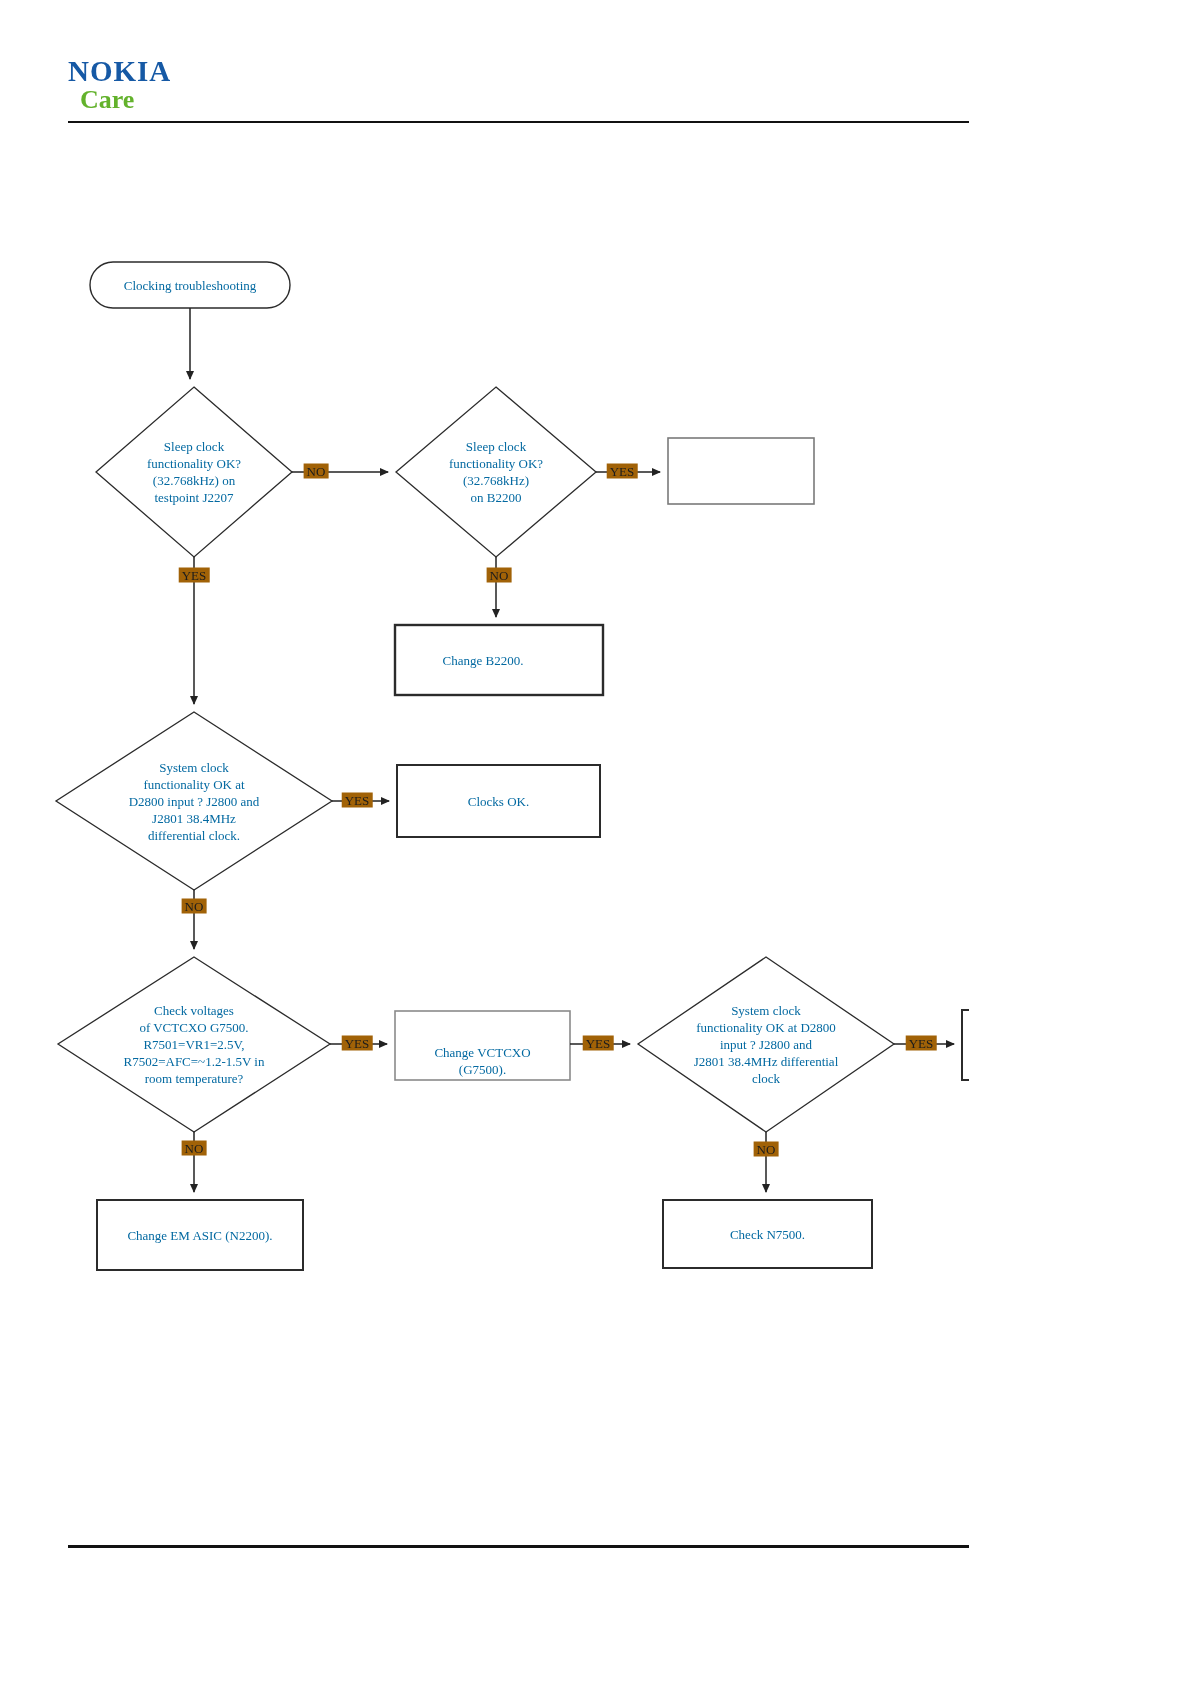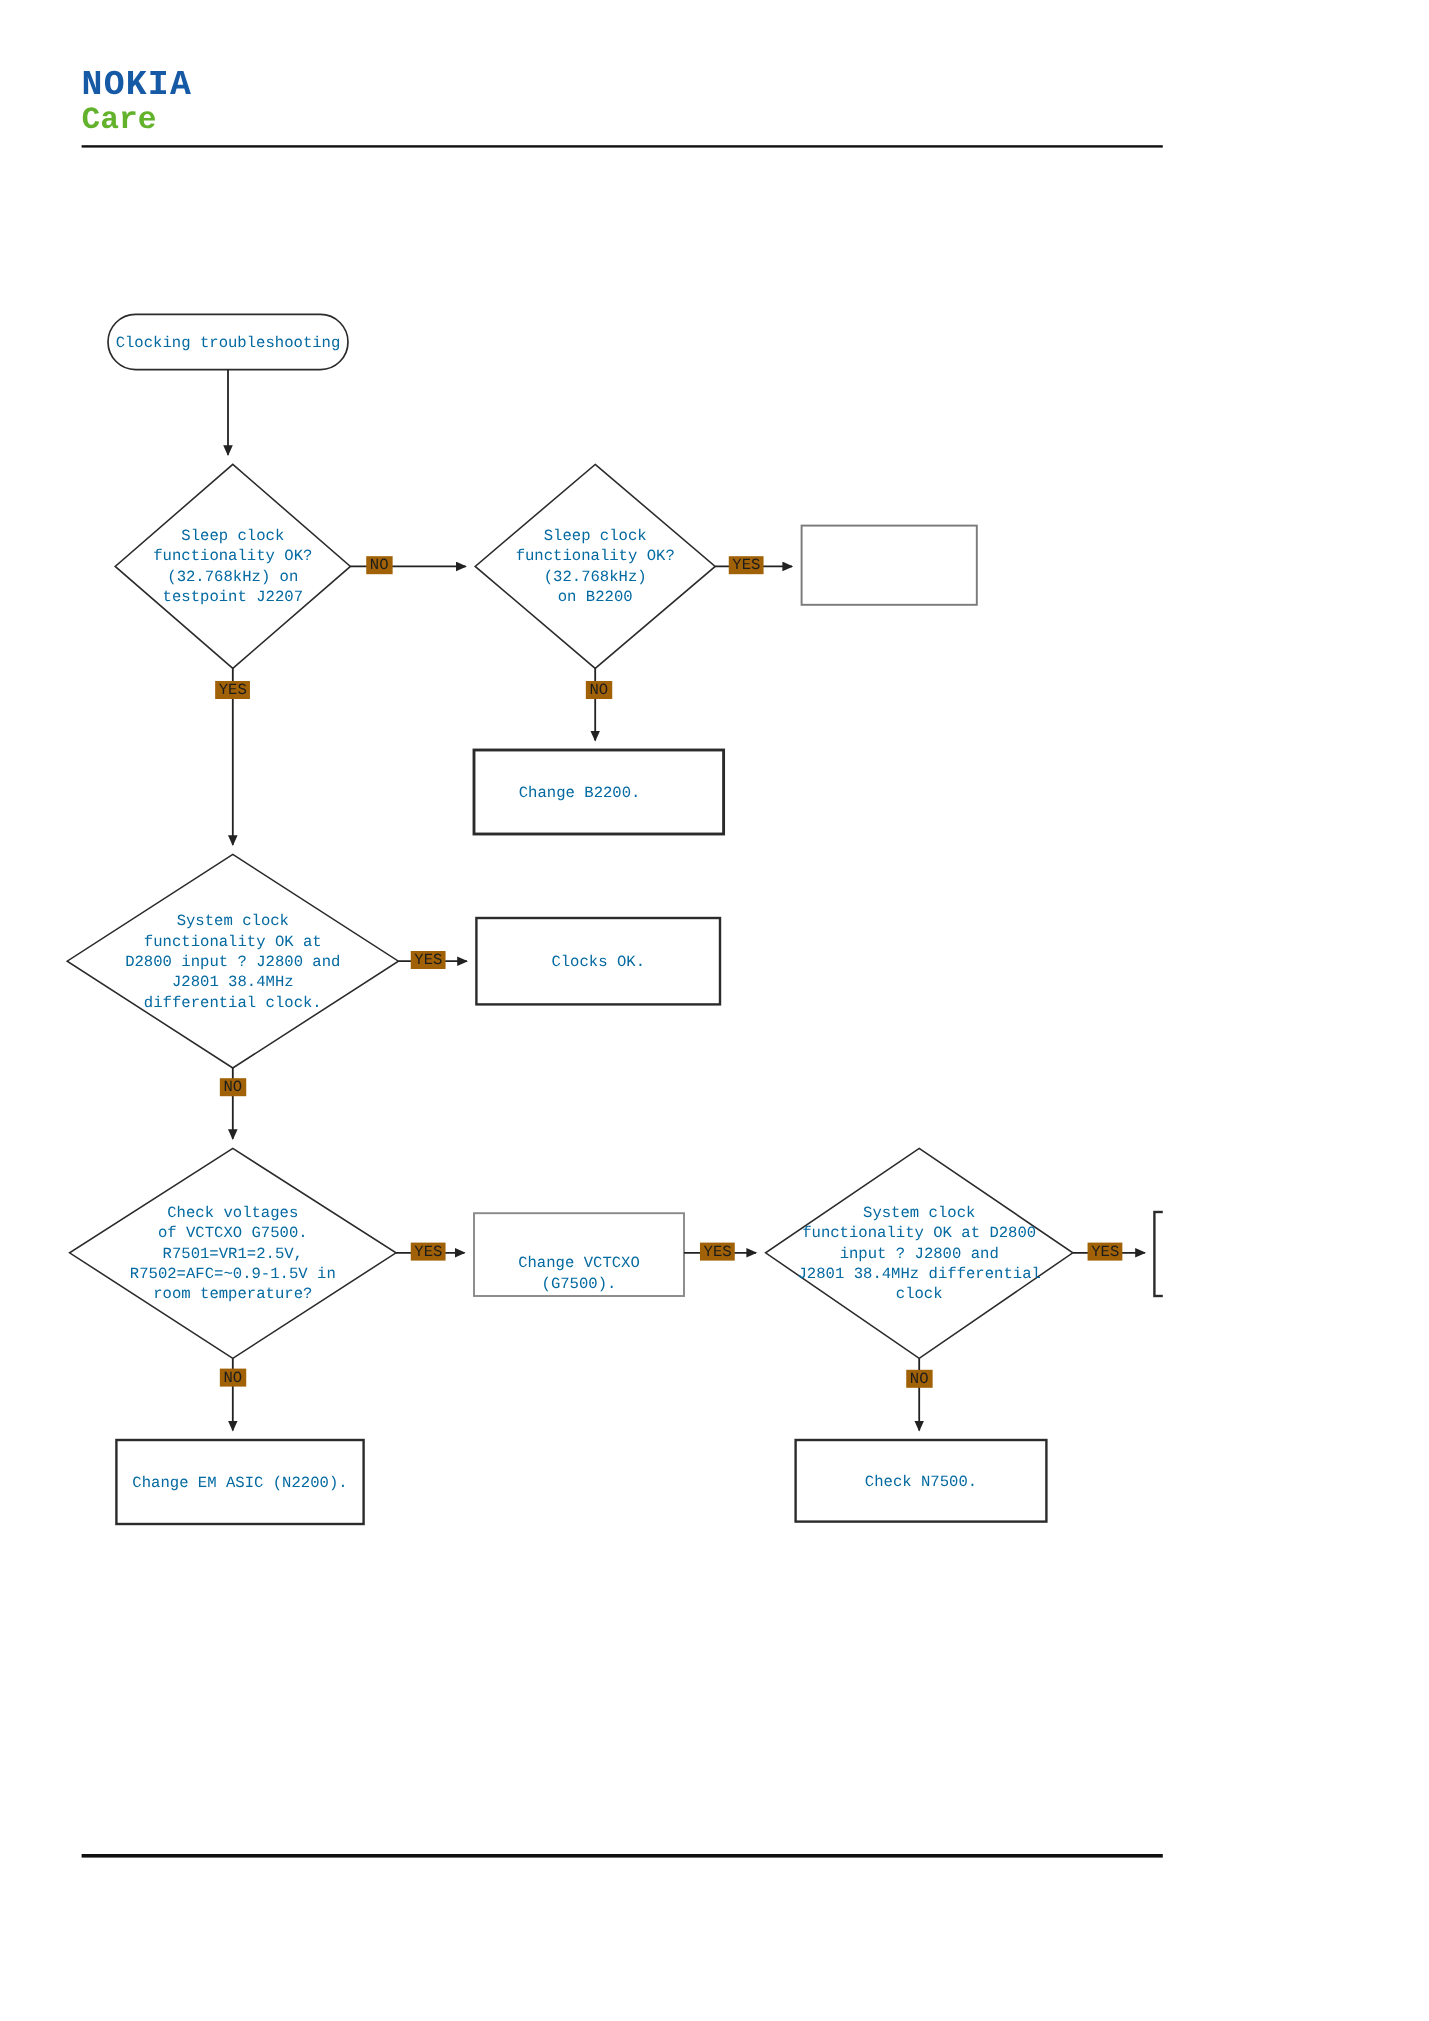--- a/index.html
+++ b/index.html
@@ -1,30 +1,30 @@
 <!DOCTYPE html>
 <html><head>
 <meta charset="utf-8">
 <style>
   html,body { margin:0; padding:0; background:#ffffff; }
   .page {
     position:relative;
     width:969px; height:1684px;
     background:#ffffff;
-    font-family:Liberation Mono, monospace;
+    font-family:Liberation Serif, serif;
     color:#1c1c1c;
     overflow:hidden;
   }
   .brand {
     position:absolute; left:68px; top:56px;
     font-weight:bold; font-size:29px; letter-spacing:1px;
     line-height:30px;
   }
   .subbrand {
-    position:absolute; left:68px; top:86px;
+    position:absolute; left:80px; top:86px;
     font-weight:bold; font-size:26px; letter-spacing:0px;
     line-height:28px;
   }
   .rule { position:absolute; background:#111; }
   .rule.top    { left:68px; top:121px;  width:1024px; height:2px; }
   .rule.bottom { left:68px; top:1545px; width:1024px; height:3px; }
 
   svg.flow { position:absolute; left:0; top:0; }
 
   .node-label {
@@ -112,21 +112,21 @@
 functionality OK at
 D2800 input ? J2800 and
 J2801 38.4MHz
 differential clock.</div>
 
   <div class="node-label" style="left:397px;top:765px;width:203px;height:72px;">Clocks OK.</div>
 
   <div class="node-label" style="left:64px;top:1001px;width:260px;height:86px;">Check voltages
 of VCTCXO G7500.
 R7501=VR1=2.5V,
-R7502=AFC=~0.9-1.5V in
+R7502=AFC=~1.2-1.5V in
 room temperature?</div>
 
   <div class="node-label" style="left:395px;top:1011px;width:175px;height:69px;margin-top:15px;">Change VCTCXO
 (G7500).</div>
 
   <div class="node-label" style="left:636px;top:1001px;width:260px;height:86px;">System clock
 functionality OK at D2800
 input ? J2800 and
 J2801 38.4MHz differential
 clock</div>

